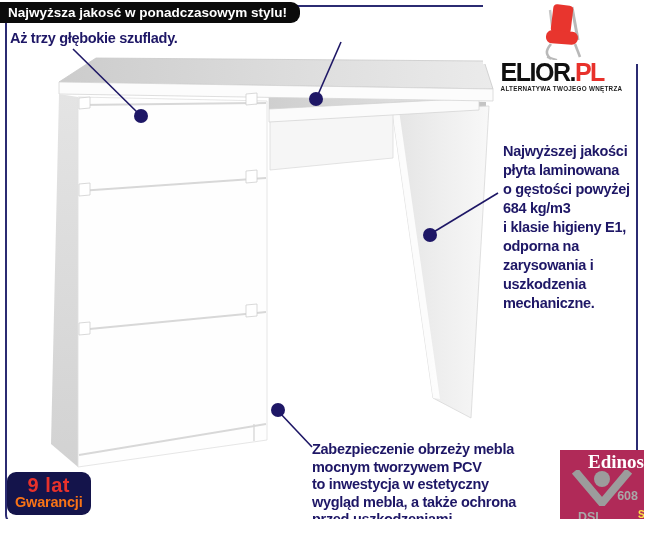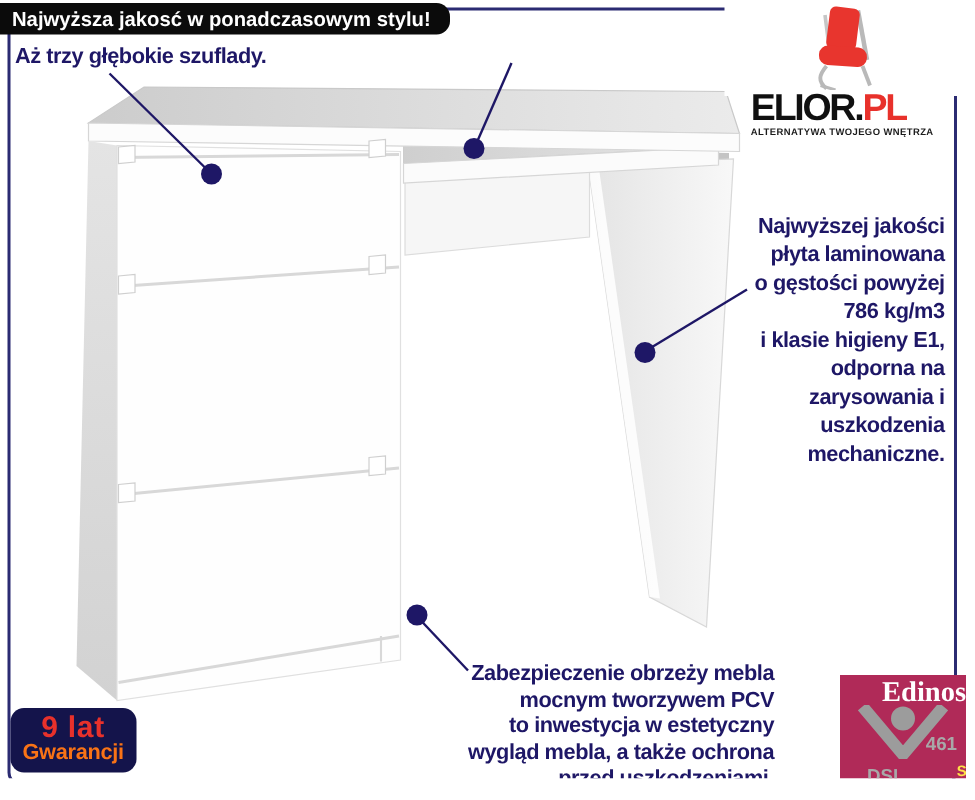--- a/index.html
+++ b/index.html
@@ -14,21 +14,21 @@
   .desk-svg { position:absolute; left:0; top:0; z-index:2; }
 
   .banner {
     position:absolute; left:0; top:2px; z-index:6;
     background:#0b0b0b; color:#ffffff; font-weight:700; font-size:13.5px;
     line-height:21px; padding:0 13px 0 8px; border-radius:0 9px 9px 0;
     white-space:nowrap;
   }
   .callout-label {
     position:absolute; z-index:6; color:#1e1766; font-weight:700;
-    font-size:14.5px; letter-spacing:-0.3px; white-space:pre-line;text-align:right;
+    font-size:14.5px; letter-spacing:-0.3px; white-space:pre-line;
   }
   #label-drawers  { left:10px;  top:29px;  line-height:18px; }
   #label-keyboard { left:255px; top:24px;  line-height:18px; }
   #label-board    { left:503px; top:142px; line-height:19px; }
   #label-edges    { left:312px; top:441px; line-height:17.5px; }
 
   .logo {
     position:absolute; left:483px; top:0; width:157px; height:64px;
     background:#ffffff; z-index:5; display:flex; align-items:center;flex-direction:column;
   }
@@ -135,21 +135,21 @@
       <circle cx="278" cy="410" r="7"></circle>
     </g>
   </svg>
 
   <div class="banner">Najwyższa jakosć w ponadczasowym stylu!</div>
 
   <div class="callout-label" id="label-drawers">Aż trzy głębokie szuflady.</div>
   <div class="callout-label" id="label-board">Najwyższej jakości
 płyta laminowana
 o gęstości powyżej
-786 kg/m3
+684 kg/m3
 i klasie higieny E1,
 odporna na
 zarysowania i
 uszkodzenia
 mechaniczne.</div>
   <div class="callout-label" id="label-edges">Zabezpieczenie obrzeży mebla
 mocnym tworzywem PCV
 to inwestycja w estetyczny
 wygląd mebla, a także ochrona
 przed uszkodzeniami.</div>
@@ -171,21 +171,21 @@
   </div>
 
   <div class="guarantee">
     <div class="guarantee-value">9 lat</div>
     <div class="guarantee-label">Gwarancji</div>
   </div>
 
   <div class="edinos">
     <div class="edinos-title">Edinos</div>
     <div class="edinos-side edinos-left">DSI</div>
-    <div class="edinos-side edinos-right">461</div>
+    <div class="edinos-side edinos-right">608</div>
     <svg class="edinos-check" width="60" height="36" viewBox="0 0 60 36">
       <path d="M3,1 L30,33 L57,1" stroke="#9c9c9c" stroke-width="8" fill="none"></path>
       <circle cx="30" cy="9" r="8" fill="#9c9c9c"></circle>
     </svg>
     <div class="edinos-bottom">Standards</div>
   </div>
 
 </div>
 
 </body></html>

